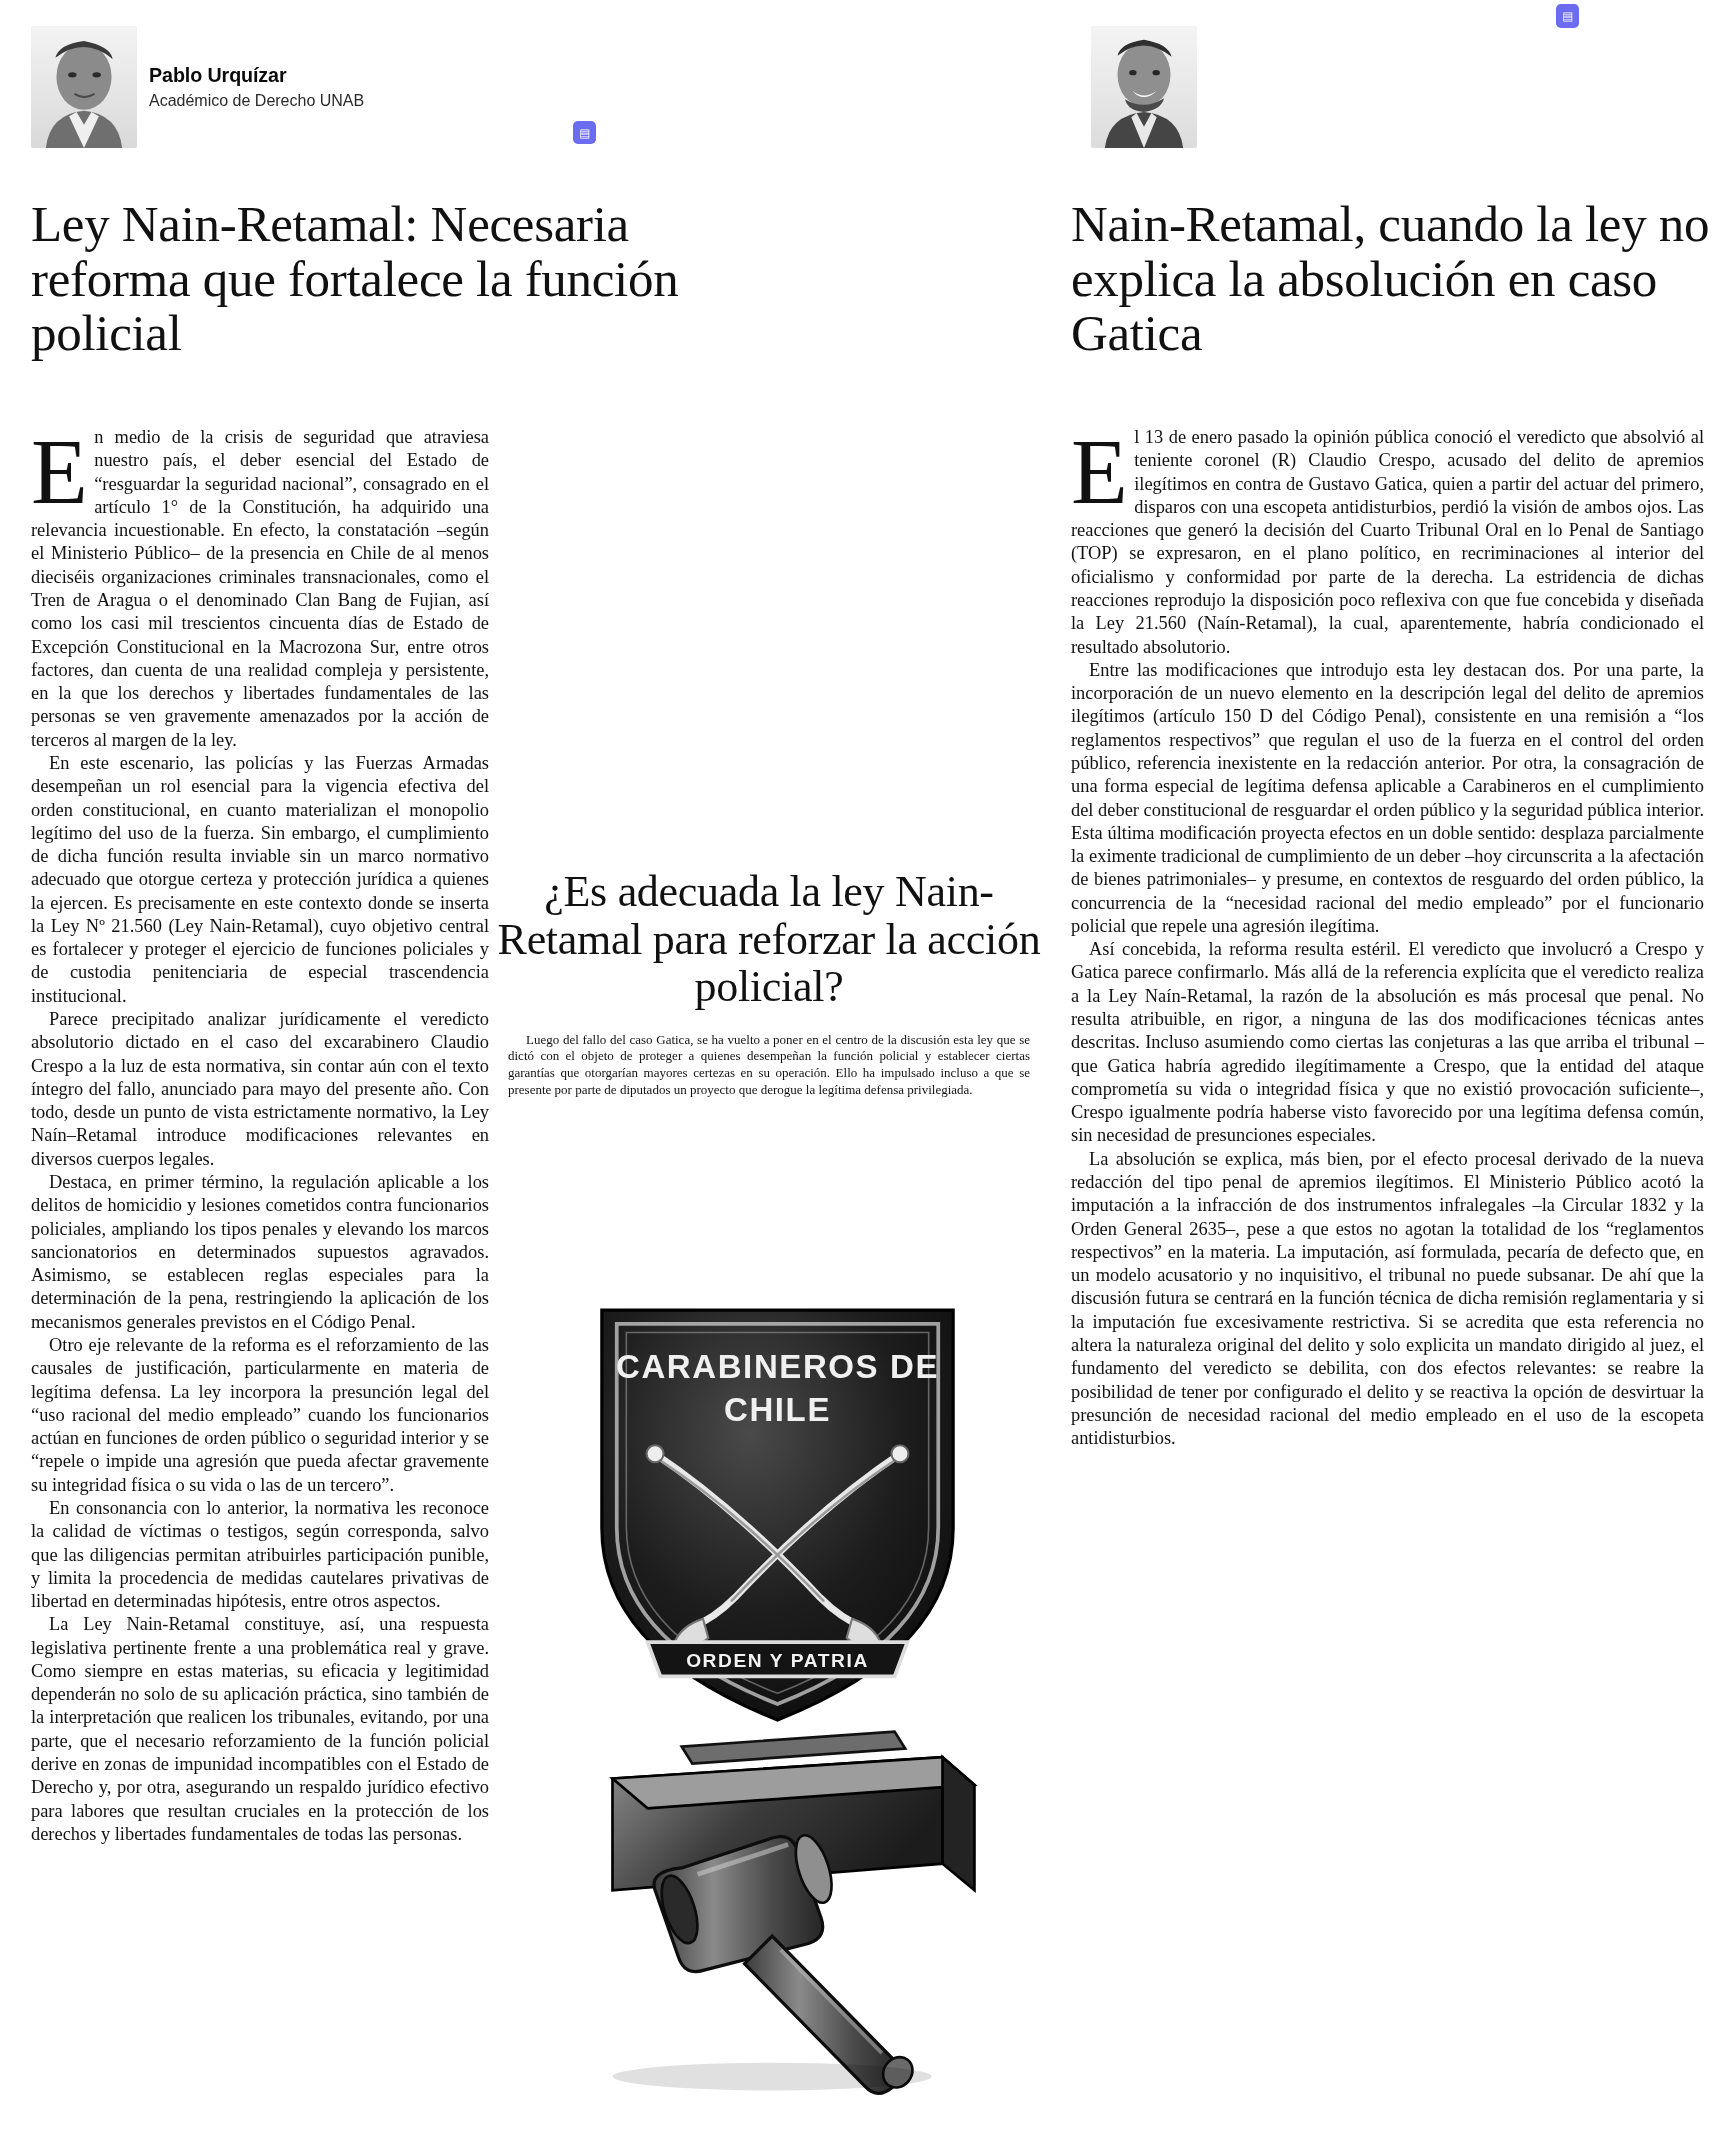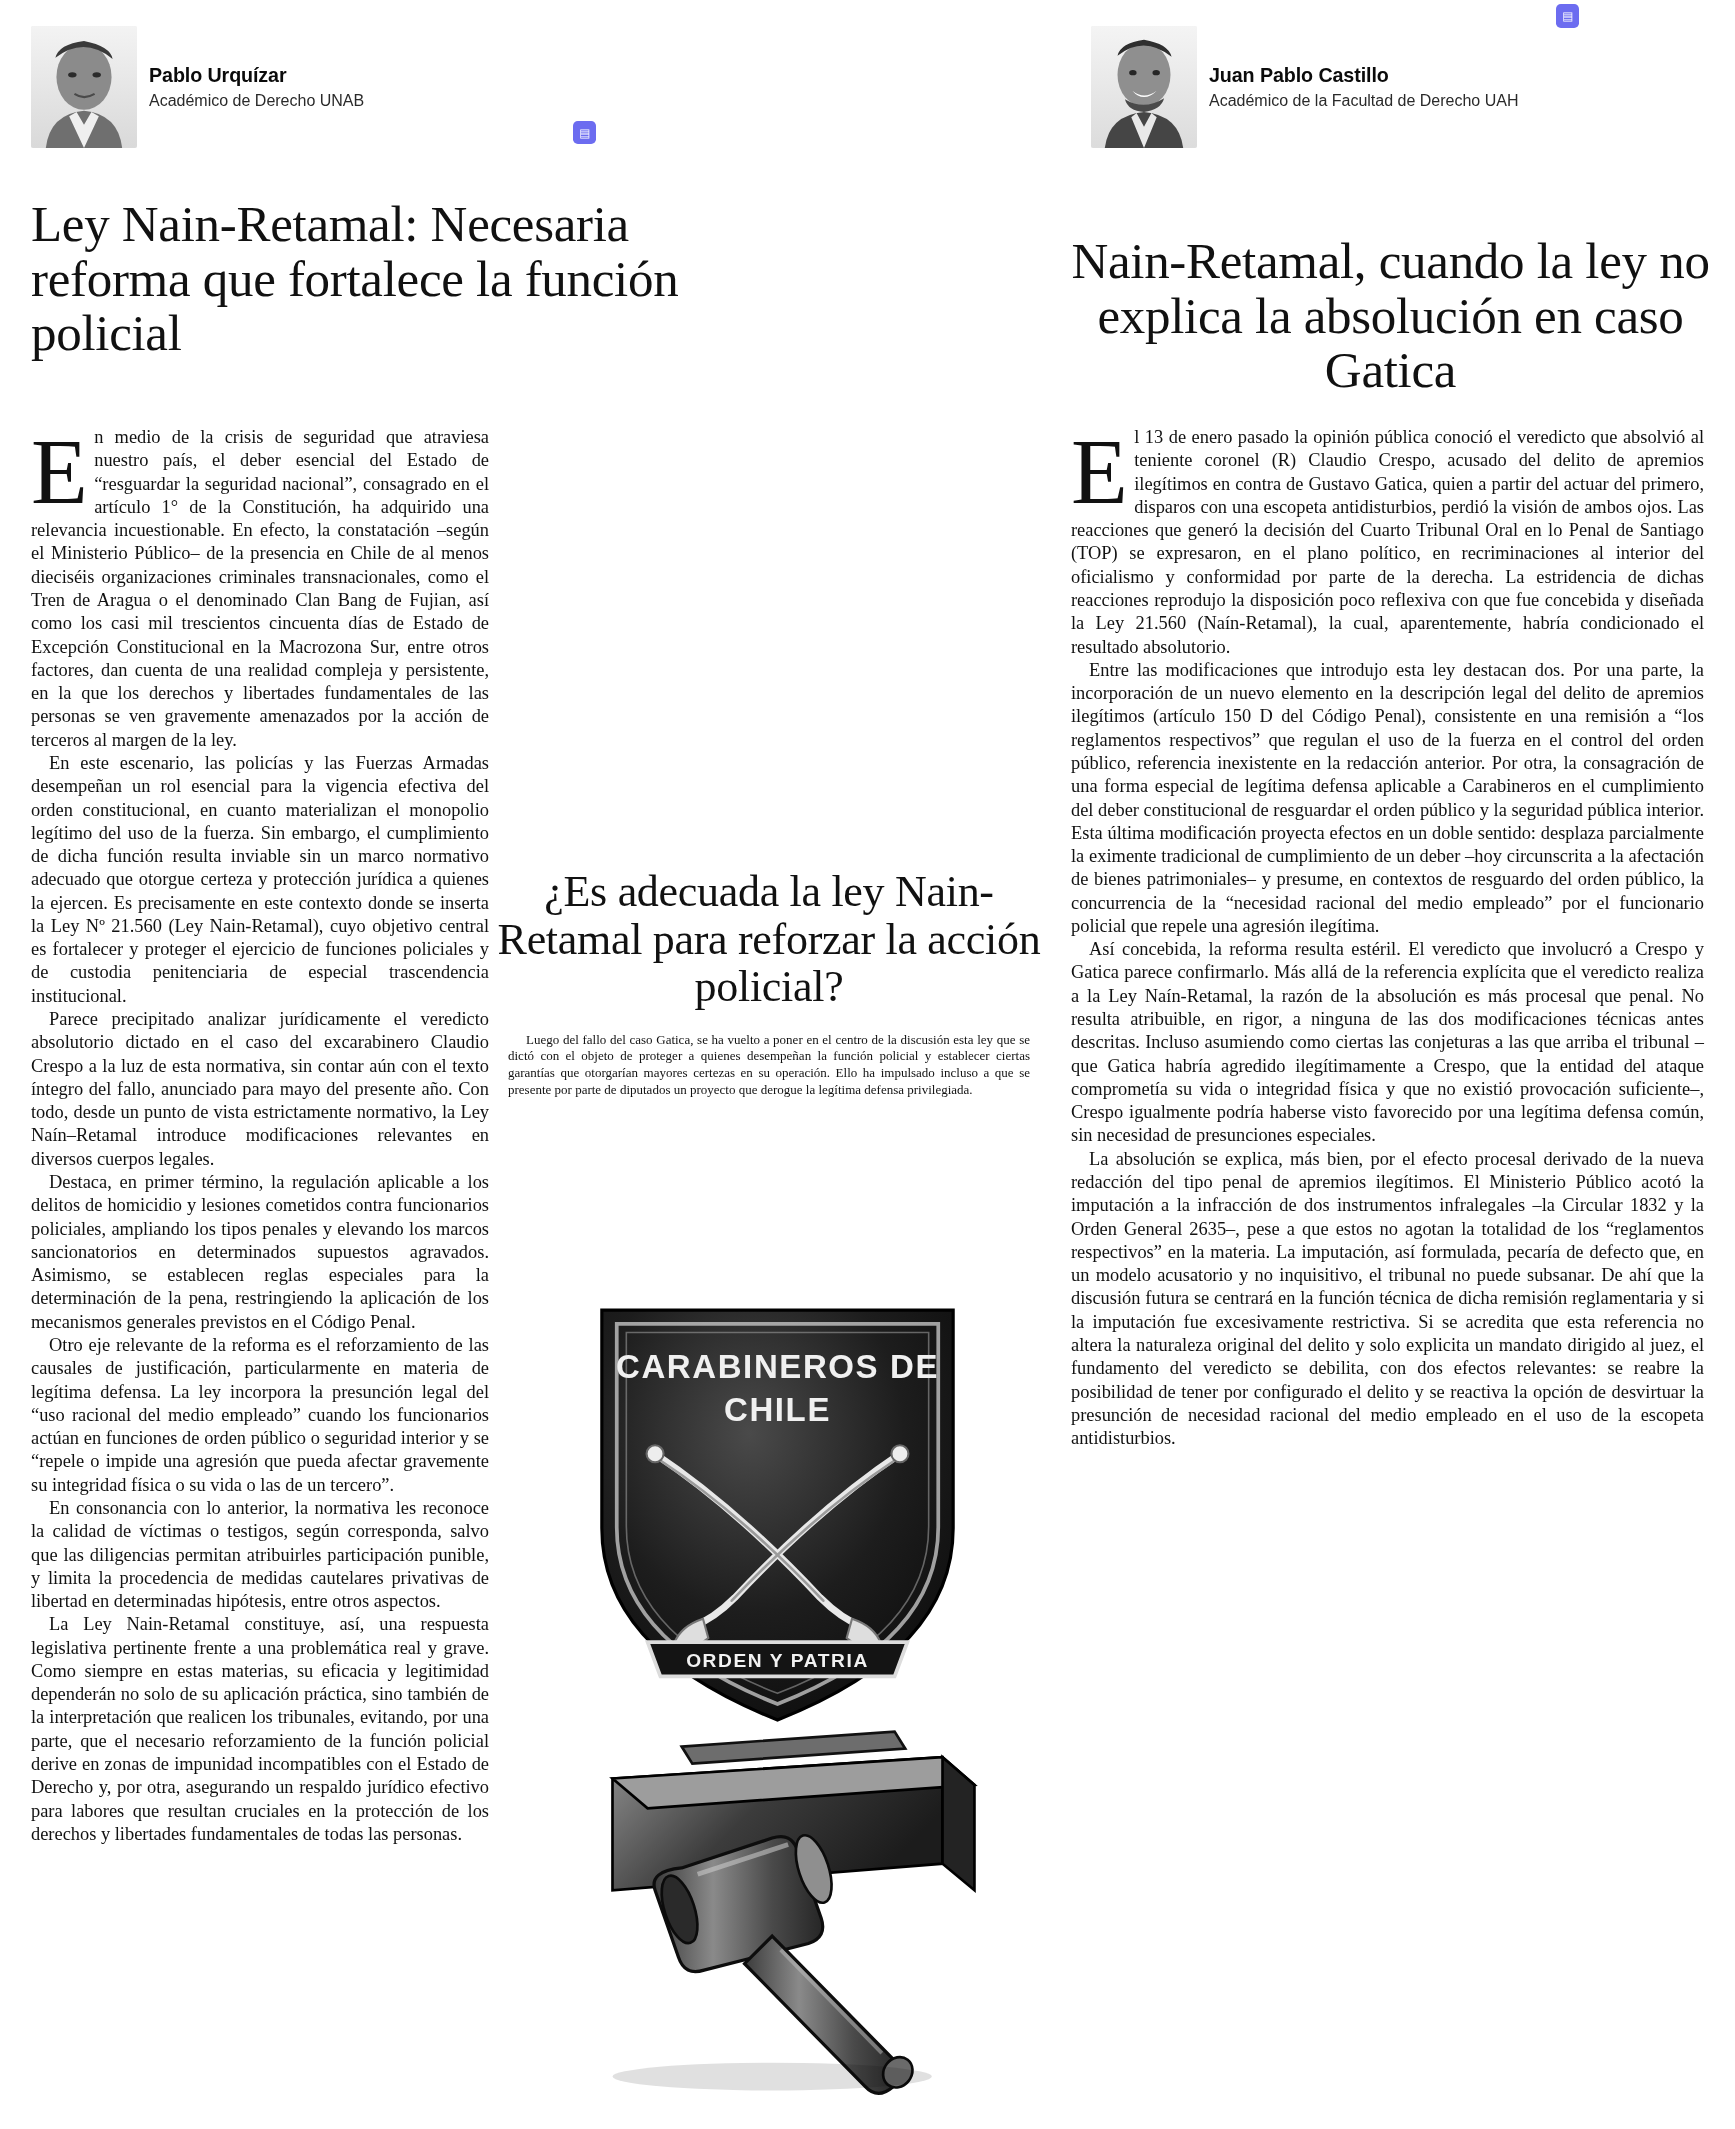--- a/index.html
+++ b/index.html
@@ -80,21 +80,21 @@
     position: absolute;
     font-family: "Liberation Serif", serif;
     font-weight: normal;
     font-size: 51px;
     line-height: 1.07;
     letter-spacing: -0.3px;
     color: #111111;
     margin: 0;
   }
   .headline.left  { left: 31px;  top: 197px; width: 703px; }
-  .headline.right { left: 1071px; top: 197px; width: 639px; text-align: center; margin-top: 37px; }
+  .headline.right { left: 1071px; top: 197px; width: 639px; text-align: left; }
 
   
   .col {
     position: absolute;
     font-size: 18.4px;
     line-height: 1.265;
     text-align: justify;
     color: #111111;
   }
   .col p { margin: 0; text-indent: 18px; }
@@ -192,24 +192,20 @@
         <rect width="200" height="230" fill="url(#gr)"></rect>
         <ellipse cx="100" cy="92" rx="50" ry="60" fill="#8f8f8f"></ellipse>
         <path d="M50 56 Q100 16 152 58 Q146 34 100 26 Q56 32 50 56Z" fill="#2f2f2f"></path>
         <ellipse cx="79" cy="88" rx="7" ry="5" fill="#262626"></ellipse>
         <ellipse cx="123" cy="88" rx="7" ry="5" fill="#262626"></ellipse>
         <path d="M78 122 Q100 140 124 122 Q112 134 100 134 Q88 134 78 122Z" fill="#ffffff"></path>
         <path d="M64 138 Q100 160 138 136 Q132 158 100 162 Q70 160 64 138Z" fill="#4a4a4a"></path>
         <path d="M26 230 Q34 168 100 162 Q166 168 174 230 Z" fill="#454545"></path>
         <path d="M86 164 L100 190 L114 164 L124 172 L100 230 L76 172 Z" fill="#e8e8e8"></path>
       </svg>
-    </div>
-    <div class="byline-text">
-      <div class="byline-name">Juan Pablo Castillo</div>
-      <div class="byline-role">Académico de la Facultad de Derecho UAH</div>
     </div>
   </div>
 
   <div class="widget-badge badge-a">
     <span class="glyph">▤</span>
   </div>
   <div class="widget-badge badge-b">
     <span class="glyph">▤</span>
   </div>
 

